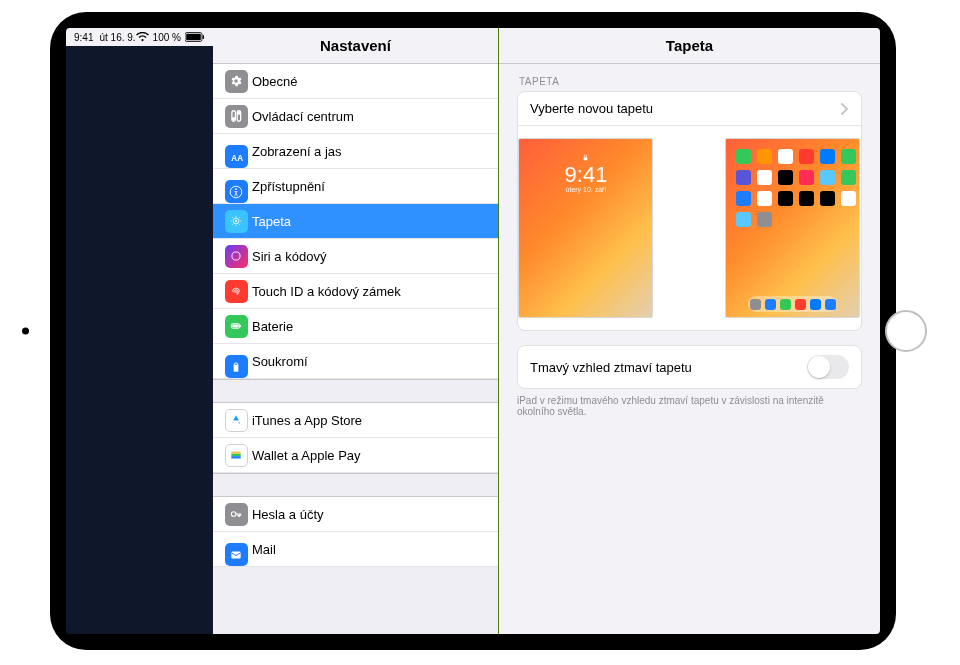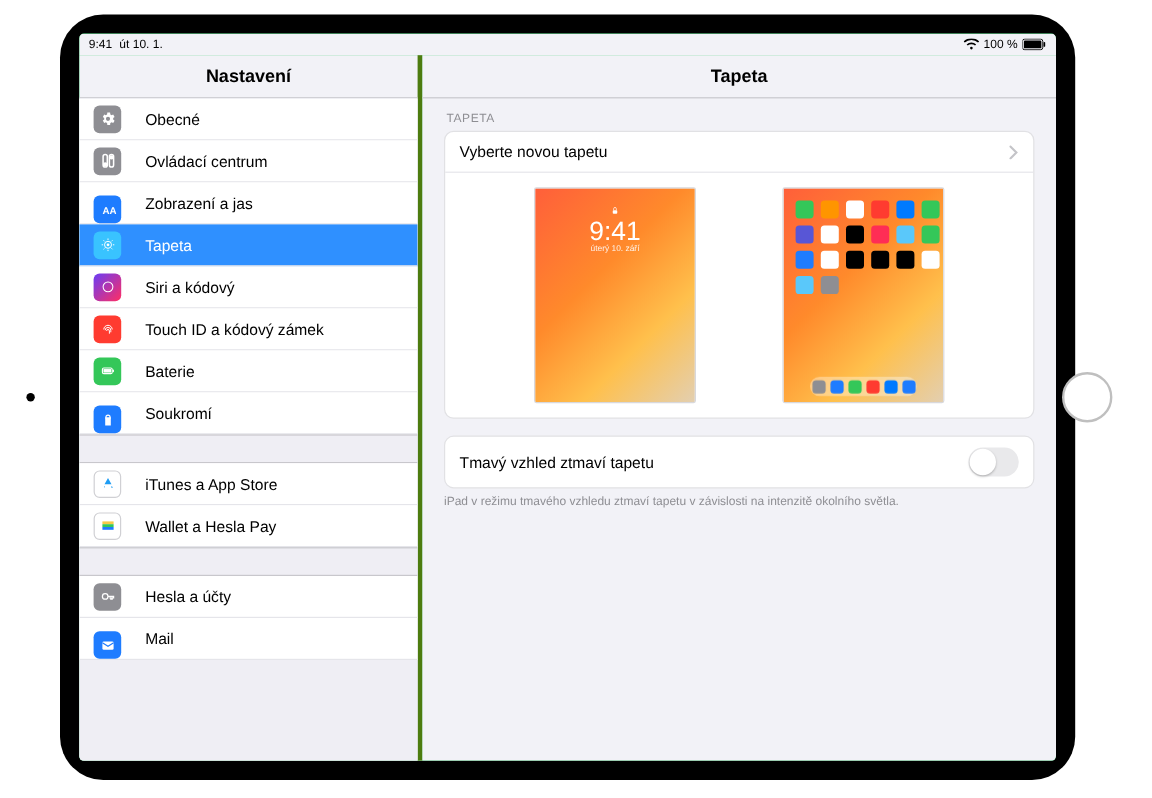--- a/index.html
+++ b/index.html
@@ -42,25 +42,25 @@
   transform: translateY(-50%);
   width: 7px;
   height: 7px;
   border-radius: 50%;
   background: #000;
 }
 
 .screen {
   width: 100%;
   height: 100%;
-  background: #22c55e;
+  background: #0f172a;
   border-radius: 4px;
   overflow: hidden;
   display: flex;
-  flex-direction: column;
+  flex-direction: row;
 }
 
 
 .status-bar {
   height: 18px;
   display: flex;
   align-items: center;
   padding: 0 8px;
   font-size: 10px;
   color: #000;
@@ -74,21 +74,21 @@
 
 .main-split {
   flex: 1;
   display: flex;
   min-height: 0;
 }
 
 
 .sidebar {
   width: 286px;
-  border-right: 4px solid #4d7c0f;
+  border-right: 1px solid #4d7c0f;
   display: flex;
   flex-direction: column;
   background: #f2f2f7;
 }
 .sidebar-header {
   height: 36px;
   display: flex;
   align-items: center;
   justify-content: center;
   font-size: 15px;
@@ -104,21 +104,21 @@
 .group-gap {
   height: 24px;
   border-top: 1px solid #c8c7cc;
   border-bottom: 1px solid #c8c7cc;
   background: #efeef4;
 }
 .sidebar-item {
   height: 35px;
   display: flex;
   align-items: center;
-  gap: 20px;
+  gap: 4px;
   padding: 0 12px;
   background: #fff;
   border-bottom: 1px solid #e5e5ea;
   font-size: 13px;
   cursor: pointer;
 }
 .sidebar-item.selected {
   background: #2f90ff;
   color: #fff;
 }
@@ -273,21 +273,21 @@
 
 <div class="ipad-frame">
   <div class="camera-dot"></div>
   <div class="home-button"></div>
 
   <div class="screen">
 
     <div class="status-bar">
       <div class="status-left">
         <span>9:41</span>
-        <span>út 10. 1.</span>
+        <span>út 16. 9.</span>
       </div>
       <div class="status-right">
         <span class="wifi-icon">
           <svg width="13" height="10" viewBox="0 0 13 10">
               <path d="M6.5 9.2a1.1 1.1 0 100-2.2 1.1 1.1 0 000 2.2zm-3-3.2a4.3 4.3 0 016 0l1-1a5.7 5.7 0 00-8 0zM1 3.5a7.8 7.8 0 0111 0l1-1a9.2 9.2 0 00-13 0z" fill="#000"></path>
             </svg>
         </span>
         <span>100 %</span>
         <span class="battery-icon">
           <svg width="20" height="10" viewBox="0 0 20 10">
@@ -328,20 +328,30 @@
 
           <div class="sidebar-item">
             <span class="settings-icon bg-blue">
               <svg width="14" height="14" viewBox="0 0 24 24" fill="currentColor">
                   <text x="4" y="18" font-size="14" font-weight="700" fill="#fff">AA</text>
                 </svg>
             </span>
             <span>Zobrazení a jas</span>
           </div>
 
+          <div class="sidebar-item">
+            <span class="settings-icon bg-blue">
+              <svg width="14" height="14" viewBox="0 0 24 24" fill="#fff">
+                  <circle cx="12" cy="12" r="10" fill="none" stroke="#fff" stroke-width="1.6"></circle>
+                  <circle cx="12" cy="7" r="1.6"></circle>
+                  <path d="M7 10l5 1 5-1-4 2v3l2 4-1 .5-2-4-2 4-1-.5 2-4v-3z"></path>
+                </svg>
+            </span>
+            <span>Zpřístupnění</span>
+          </div>
 
           <div class="sidebar-item selected">
             <span class="settings-icon bg-cyan">
               <svg width="14" height="14" viewBox="0 0 24 24" fill="#fff">
                   <circle cx="12" cy="12" r="5" fill="none" stroke="#fff" stroke-width="1.4"></circle>
                   <circle cx="12" cy="12" r="2"></circle>
                   <path d="M12 3v2M12 19v2M3 12h2M19 12h2M5.6 5.6l1.4 1.4M17 17l1.4 1.4M18.4 5.6L17 7M7 17l-1.4 1.4" stroke="#fff" stroke-width="1.4"></path>
                 </svg>
             </span>
             <span>Tapeta</span>
@@ -398,21 +408,21 @@
           </div>
 
           <div class="sidebar-item">
             <span class="settings-icon bg-white">
               <svg width="14" height="14" viewBox="0 0 24 24">
                   <rect x="4" y="6" width="16" height="4" fill="#f7c948"></rect>
                   <rect x="4" y="10" width="16" height="4" fill="#34c759"></rect>
                   <rect x="4" y="14" width="16" height="4" fill="#1e7cff"></rect>
                 </svg>
             </span>
-            <span>Wallet a Hesla Pay</span>
+            <span>Wallet a Apple Pay</span>
           </div>
 
           <div class="group-gap"></div>
 
           <div class="sidebar-item">
             <span class="settings-icon bg-gray">
               <svg width="14" height="14" viewBox="0 0 24 24" fill="#fff">
                   <circle cx="8" cy="12" r="4" fill="none" stroke="#fff" stroke-width="1.8"></circle>
                   <path d="M12 12h8v2h-2v2h-2v-2h-2" stroke="#fff" stroke-width="1.8" fill="none"></path>
                 </svg>

